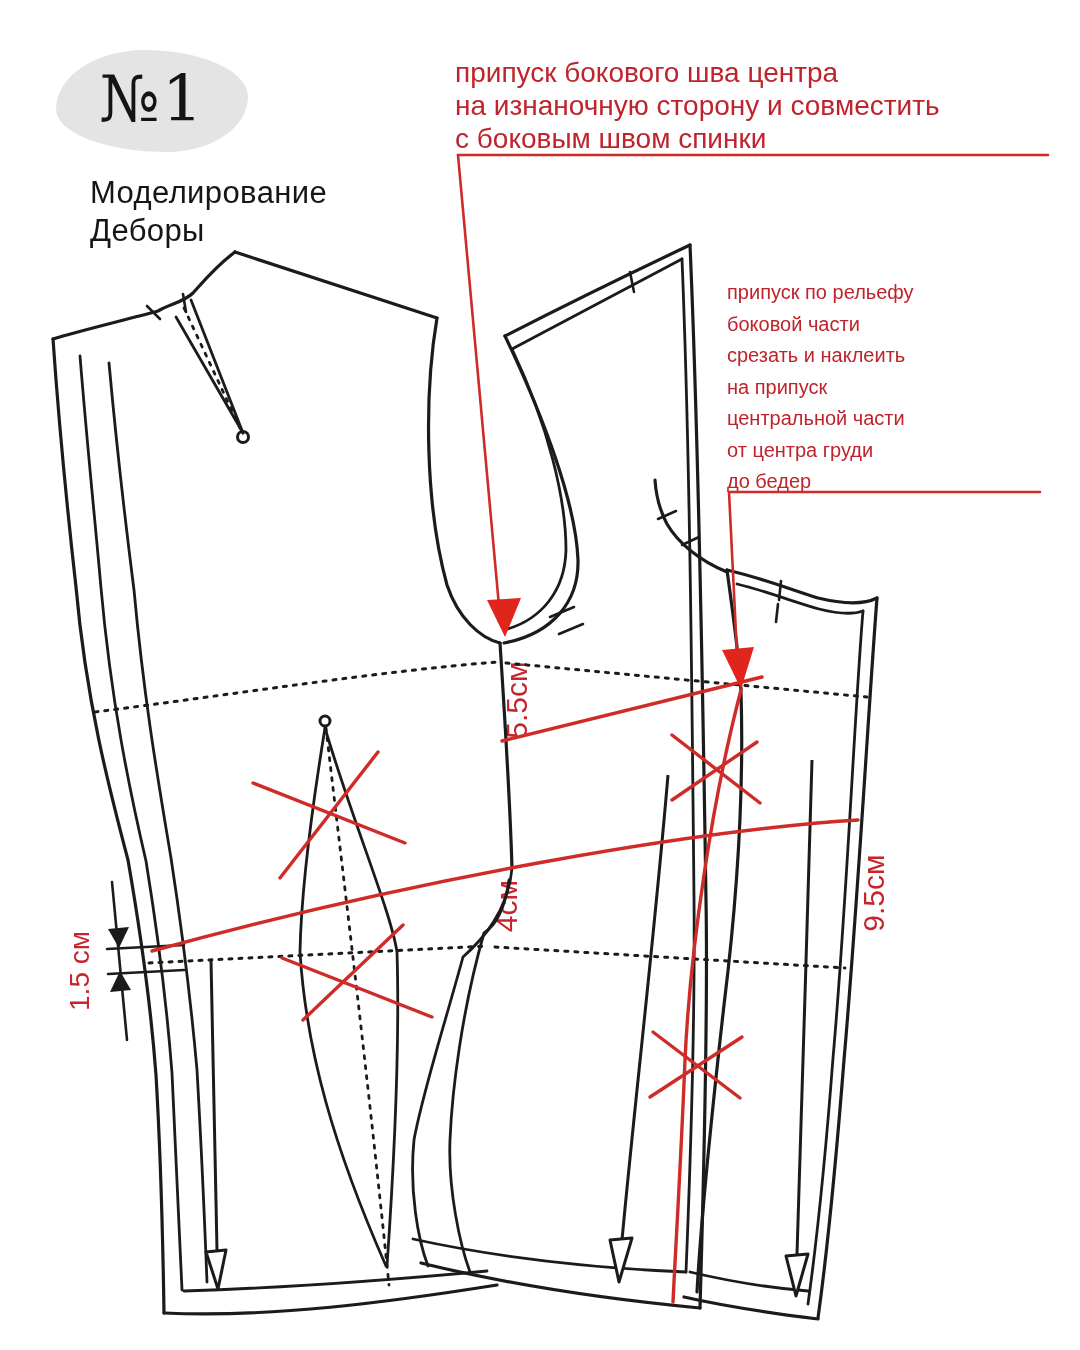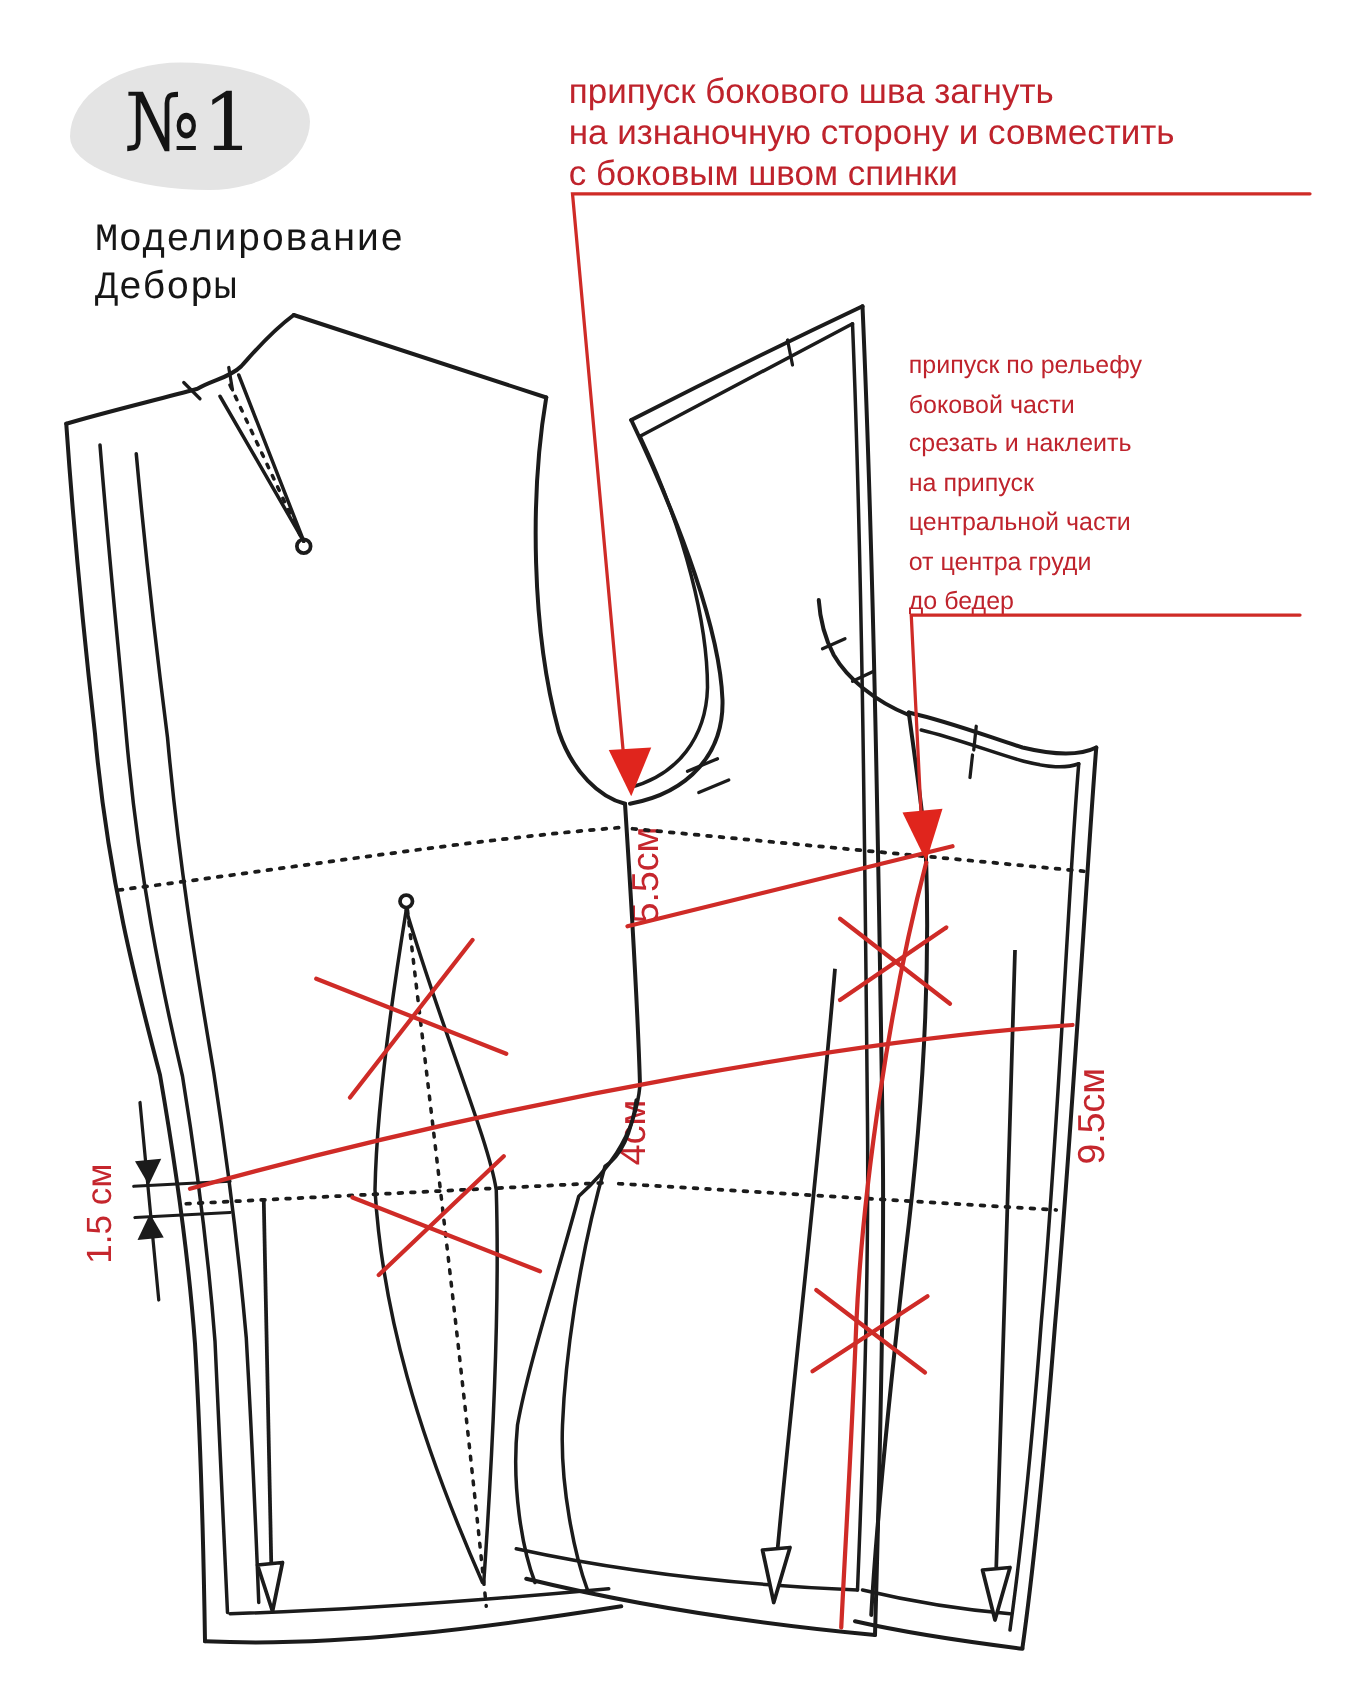--- a/index.html
+++ b/index.html
@@ -16,23 +16,23 @@
     background:#e4e4e4;
     border-radius: 46% 54% 42% 58% / 58% 46% 54% 42%;
     display:flex; align-items:center; justify-content:center;
   }
   #badge .num {
     font-family:"DejaVu Serif", serif;
     font-size:64px; color:#141414; letter-spacing:2px;
     transform:translateY(-2px);
   }
   #title {
-    left:76px; top:174px;
+    left:90px; top:174px;
     font-size:31px; line-height:38px; color:#161616;
-    letter-spacing:0.4px; white-space:pre-line;font-family:Liberation Mono, monospace;
+    letter-spacing:0.4px; white-space:pre-line;
   }
   .red-note {
     color:#bf232c; white-space:pre-line;
   }
   #note-top { left:455px; top:56px; font-size:28px; line-height:33px; }
   #note-right { left:727px; top:277px; font-size:20px; line-height:31.5px; }
   .meas {
     position:absolute; color:#c5262d; font-size:30px;
     display:flex; align-items:center; justify-content:center;
     transform:rotate(-90deg); white-space:nowrap; line-height:28px;
@@ -46,21 +46,21 @@
 </head>
 <body>
 
 <div id="badge" class="abs">
   <span class="num">№1</span>
 </div>
 
 <div id="title" class="abs">Моделирование
 Деборы</div>
 
-<div id="note-top" class="abs red-note">припуск бокового шва загнуть
+<div id="note-top" class="abs red-note">припуск бокового шва центра
 на изнаночную сторону и совместить
 с боковым швом спинки</div>
 
 <div id="note-right" class="abs red-note">припуск по рельефу
 боковой части
 срезать и наклеить
 на припуск
 центральной части
 от центра груди
 до бедер</div>

